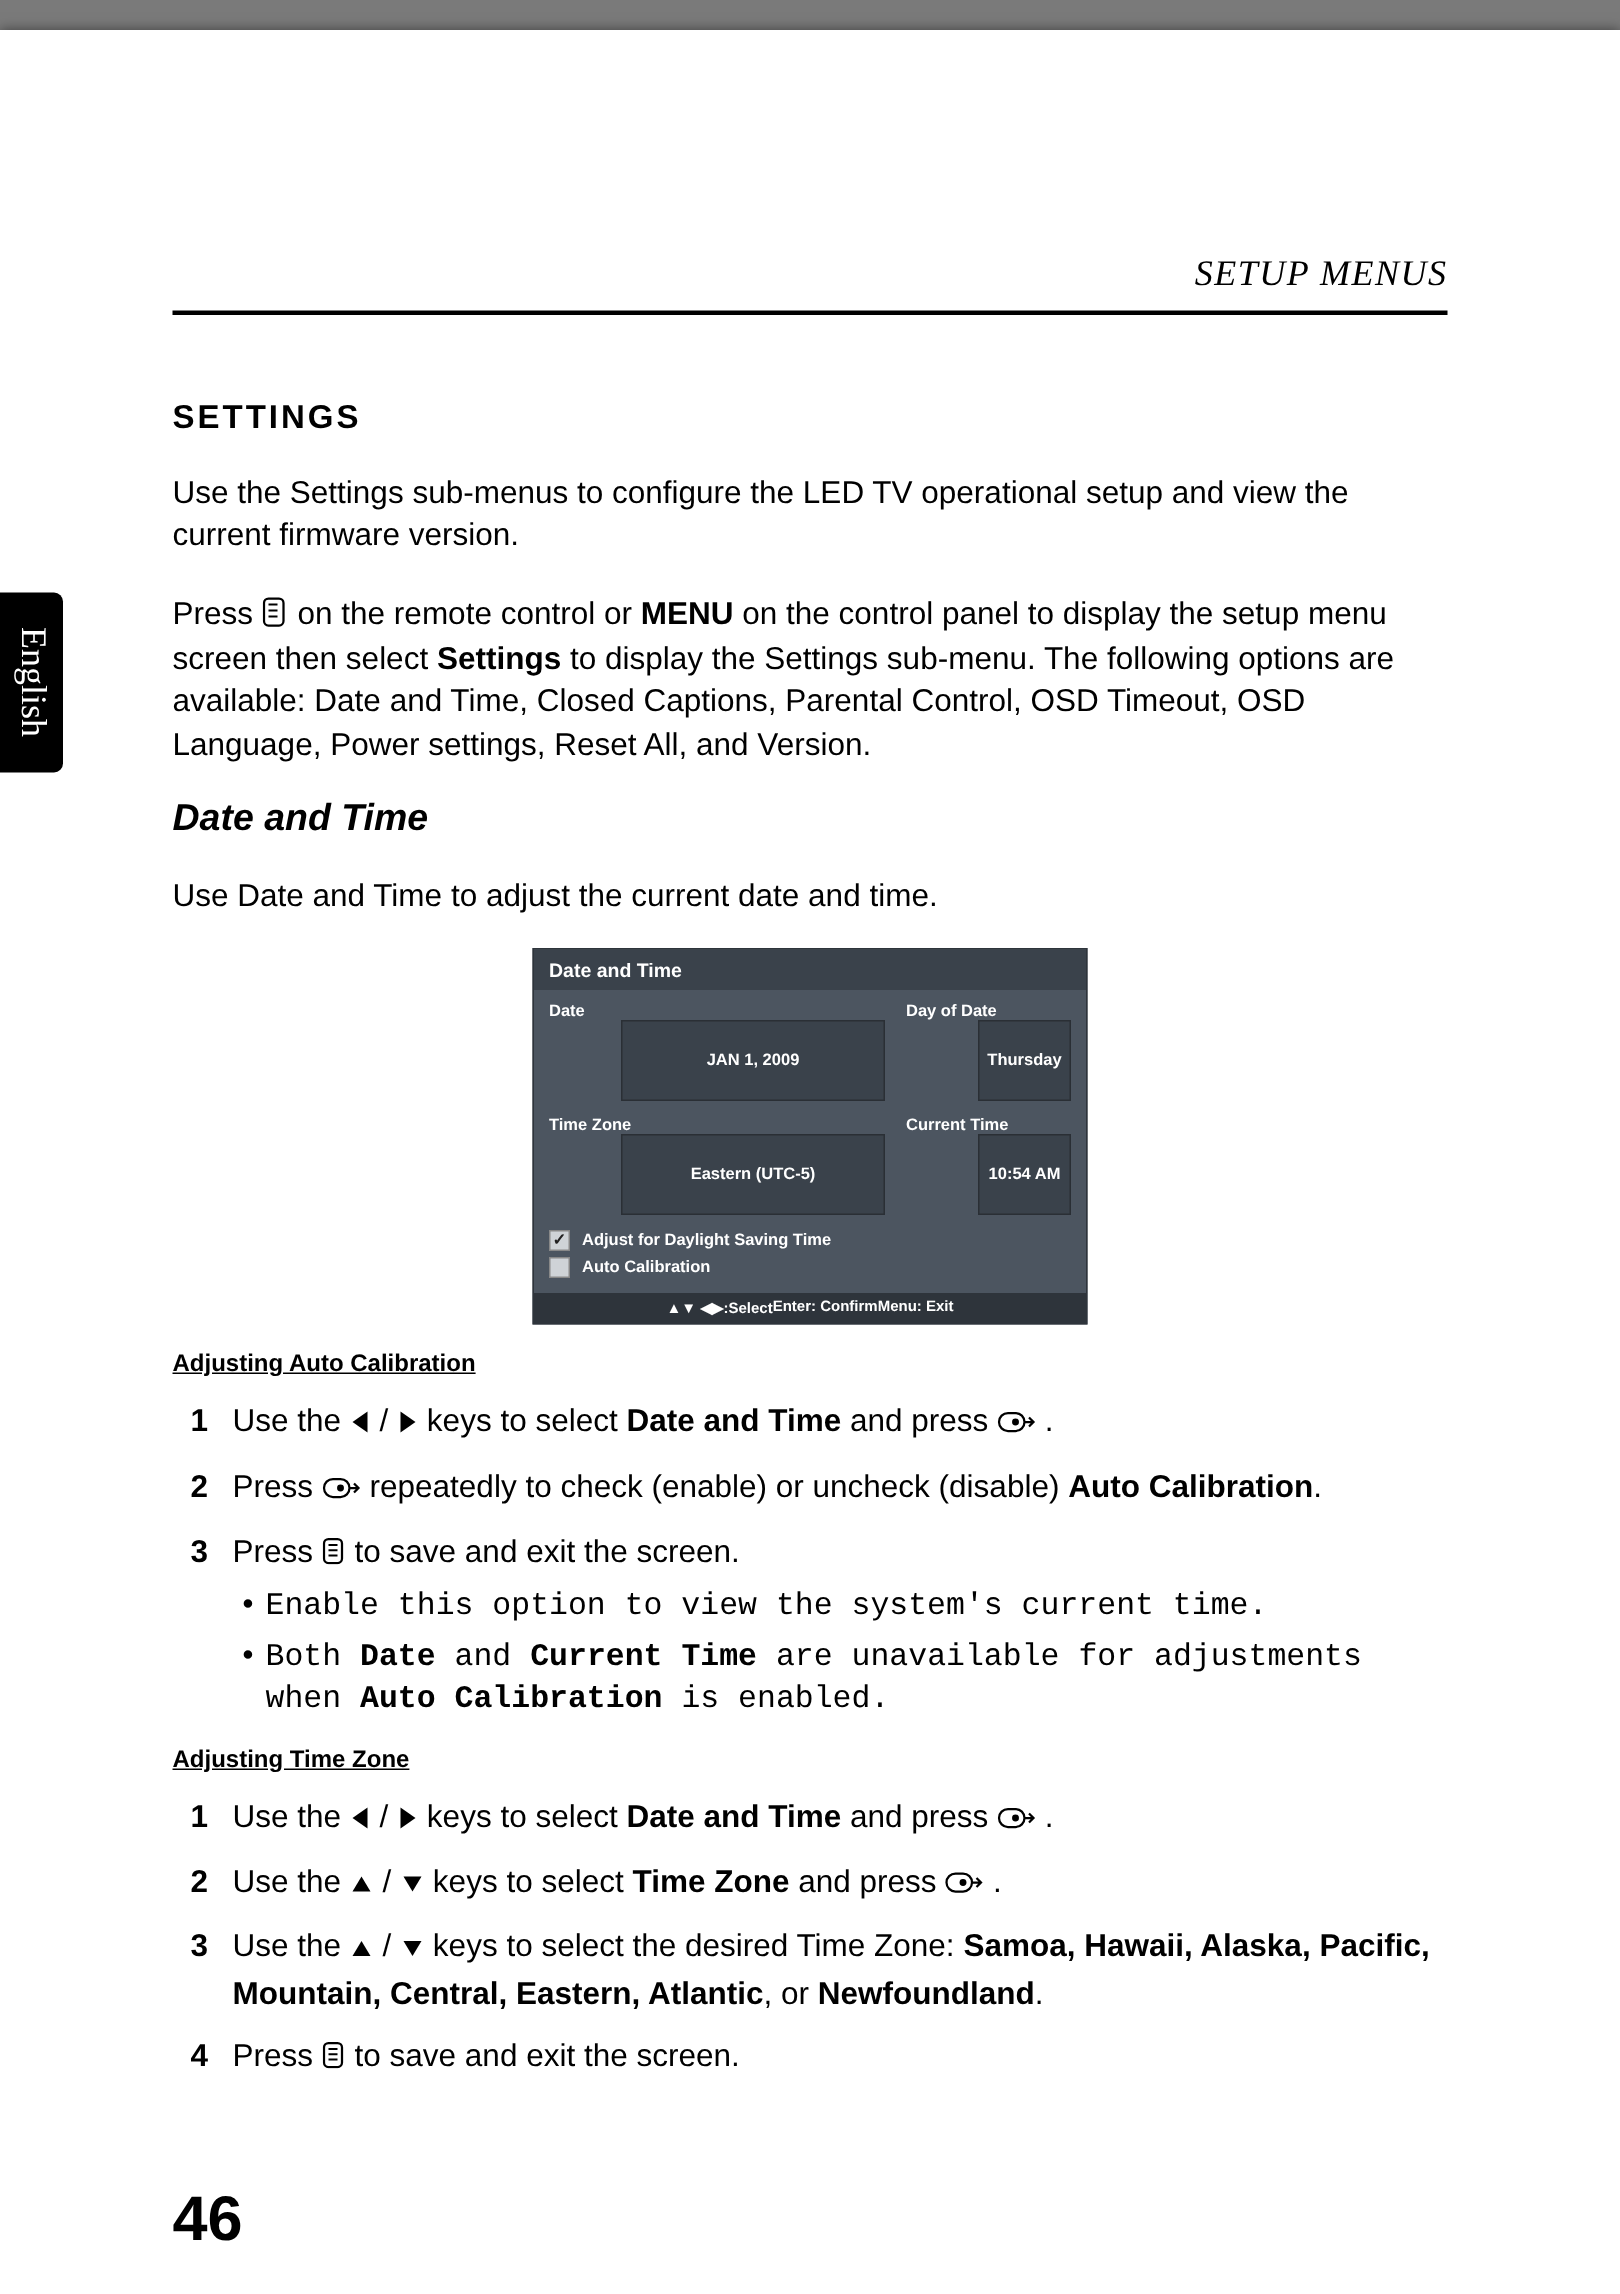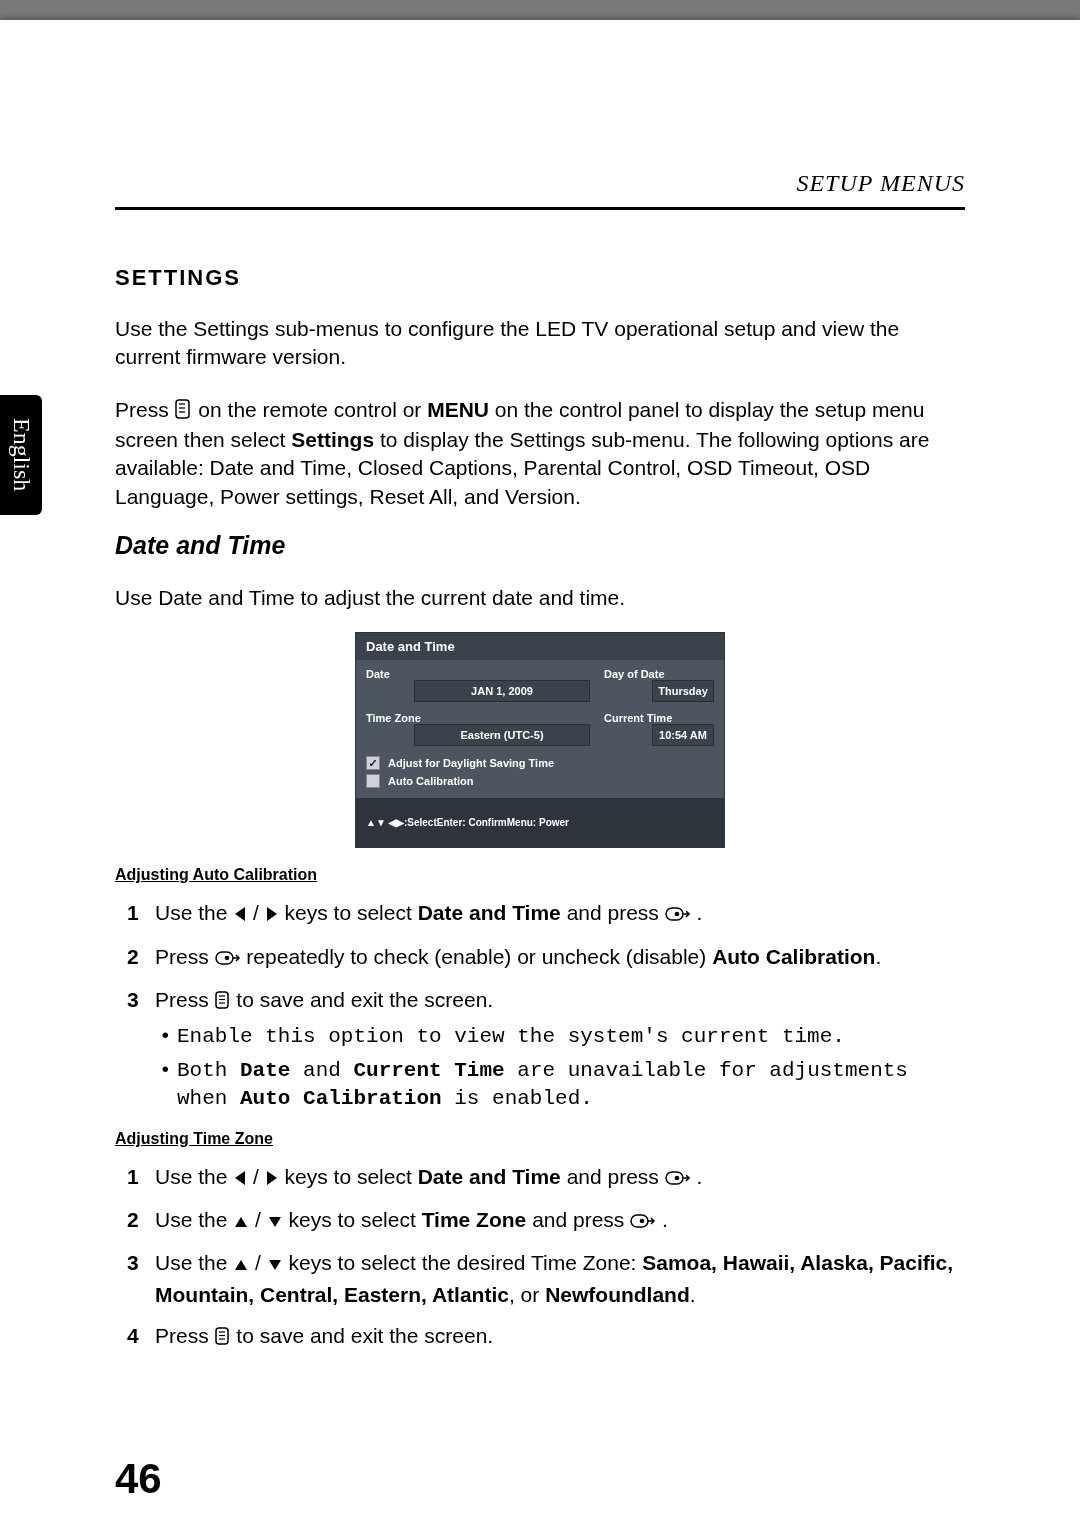--- a/index.html
+++ b/index.html
@@ -137,21 +137,21 @@
     font-size: 13px;
   }
   .osd .osd-body {
     padding: 8px 10px 6px 10px;
   }
   .osd-label { font-weight: bold; font-size: 11px; }
   .osd-field {
     background: #3a424b;
     border: 1px solid #2a2f35;
     text-align: center;
-    padding: 4px 0;
+    padding: 20px 0;
     font-size: 11px;
     font-weight: bold;
     margin-bottom: 10px;
     margin-left: 48px;
   }
   .osd-cols { display: flex; gap: 14px; }
   .osd-col { flex: 1; }
   .osd-col.narrow { flex: 0 0 110px; }
   .osd-check-row {
     display: flex;
@@ -168,22 +168,22 @@
     display: inline-flex;
     align-items: center;
     justify-content: center;
     color: #222;
     font-size: 11px;
     line-height: 1;
   }
   .osd-footer {
     background: #2e343b;
     display: flex;
-    justify-content: flex-start;
-    padding: 19px 10px;
+    justify-content: center;
+    padding: 4px 10px;
     font-size: 10px;
     font-weight: bold;
   }
   b { font-weight: bold; }
 </style>
 </head>
 <body>
 
 <div class="page">
 
@@ -255,21 +255,21 @@
         <span>Adjust for Daylight Saving Time</span>
       </div>
       <div class="osd-check-row">
         <span class="osd-checkbox"></span>
         <span>Auto Calibration</span>
       </div>
     </div>
     <div class="osd-footer">
       <span>▲▼ ◀▶:Select</span>
       <span>Enter: Confirm</span>
-      <span>Menu: Power</span>
+      <span>Menu: Exit</span>
     </div>
   </div>
 
   <span class="underline-bold">Adjusting Auto Calibration</span>
 
   <ol class="steps">
     <li><span class="num">1</span>
       <span>Use the </span>
       <span class="icon"><svg width="14" height="16">
             <polygon points="12,1 12,15 2,8" fill="#000"></polygon>

